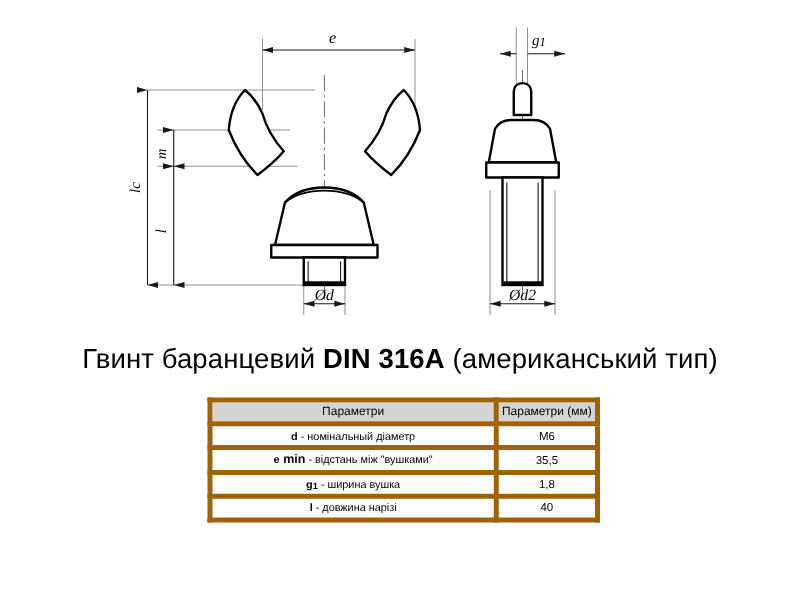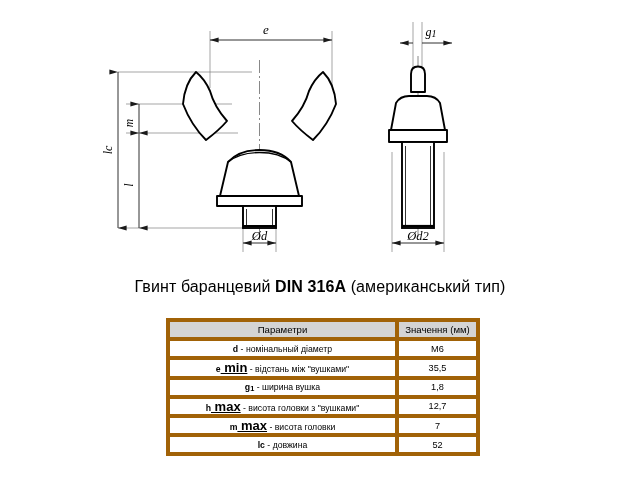--- a/index.html
+++ b/index.html
@@ -26,21 +26,21 @@
   .drawing-area svg {
     display: block;
   }
 
   .title-block {
     position: absolute;
     left: 0;
     top: 276px;
     width: 640px;
     text-align: center;
-    font-size: 16px;
+    font-size: 22px;
     line-height: 22px;
     letter-spacing: 0.1px;
     white-space: nowrap;
   }
   .title-block .t-bold {
     font-weight: bold;
   }
 
   .spec-table {
     position: absolute;
@@ -77,22 +77,21 @@
   }
   .spec-table td.param .sub {
     font-weight: bold;
     font-size: 7.4px;
     vertical-align: baseline;
     position: relative;
     top: 1px;
   }
   .spec-table td.param .qual {
     font-weight: bold;
-    font-size: 13px;
-    text-decoration: underline;
+    font-size: 10px;
   }
   .spec-table td.val.bold {
     font-weight: normal;
   }
 </style>
 </head>
 <body>
 
 <div class="drawing-area">
   <svg width="640" height="268" viewBox="0 0 640 268" xmlns="http://www.w3.org/2000/svg">
@@ -200,42 +199,34 @@
 <div class="title-block"><span>Гвинт баранцевий </span><span class="t-bold">DIN 316A</span><span> (американський тип)</span></div>
 
 <table class="spec-table">
   <colgroup>
     <col class="c-param">
     <col class="c-value">
   </colgroup>
   <thead>
     <tr>
       <th>Параметри</th>
-      <th>Значення (мм)</th>
+      <th>Параметри (мм)</th>
     </tr>
   </thead>
   <tbody id="table-body">
       <tr>
         <td class="param"><span class="sym">d</span><span> - номінальный діаметр</span></td>
         <td class="val bold">M6</td>
       </tr>
       <tr>
         <td class="param"><span class="sym">e</span><span class="qual"> min</span><span> - відстань між "вушками"</span></td>
         <td class="val">35,5</td>
       </tr>
       <tr>
         <td class="param"><span class="sym">g</span><span class="sub">1</span><span> - ширина вушка</span></td>
         <td class="val">1,8</td>
       </tr>
       <tr>
-        <td class="param"><span class="sym">h</span><span class="qual"> max</span><span> - висота головки з "вушками"</span></td>
-        <td class="val">12,7</td>
-      </tr>
-      <tr>
-        <td class="param"><span class="sym">m</span><span class="qual"> max</span><span> - висота головки</span></td>
-        <td class="val">7</td>
-      </tr>
-      <tr>
-        <td class="param"><span class="sym">lc</span><span> - довжина</span></td>
-        <td class="val">52</td>
+        <td class="param"><span class="sym">l</span><span> - довжина нарізі</span></td>
+        <td class="val">40</td>
       </tr>
     </tbody>
 </table>
 
 </body></html>

